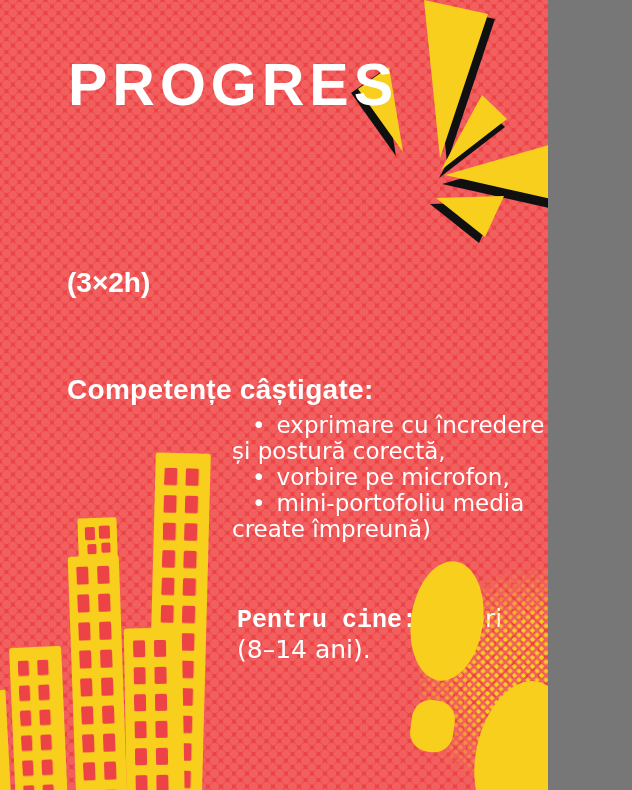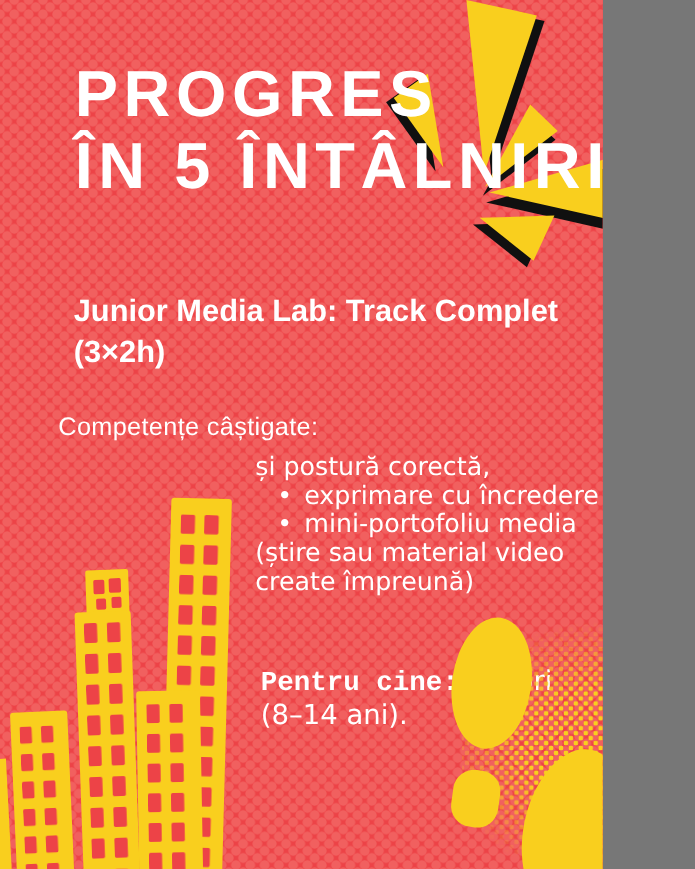--- a/index.html
+++ b/index.html
@@ -47,22 +47,22 @@
   .title{
     position:absolute;left:68px;top:52px;
     font-weight:700;font-size:59px;line-height:66px;letter-spacing:5px;
     white-space:nowrap;
   }
   .subtitle{
     position:absolute;left:67px;top:264px;
     font-weight:700;font-size:28px;line-height:37px;white-space:nowrap;
   }
   .section-heading{
-    position:absolute;left:53px;top:374px;
-    font-weight:400;font-size:23px;white-space:nowrap;letter-spacing:.3px;
+    position:absolute;left:67px;top:374px;
+    font-weight:700;font-size:28px;white-space:nowrap;letter-spacing:.3px;
   }
   .bullets{
     position:absolute;left:232px;top:412px;width:380px;
     font-family:"DejaVu Sans",sans-serif;
     font-size:23px;line-height:26px;
   }
   .bline{display:block;white-space:nowrap;}
   .bline.first{padding-left:20px;}
   .marker{display:inline-block;margin-right:11px;}
   .audience{
@@ -90,25 +90,23 @@
       <polygon points="442,89 473,67 487,152"></polygon>
       <polygon points="508,0 572,14 524,158"></polygon>
       <polygon points="566,95 591,119 525,170"></polygon>
       <polygon points="529,175 640,143 640,200"></polygon>
       <polygon points="520,198 588,196 569,237"></polygon>
     </g>
   </svg>
 
   <div class="title">
     <div>PROGRES</div>
-    <div>ÎN 5 ÎNTÂLNIRI</div>
   </div>
 
   <div class="subtitle">
-    <div>Junior Media Lab: Track Complet</div>
     <div>(3×2h)</div>
   </div>
 
   <div class="section-heading">Competențe câștigate:</div>
 
   <svg class="buildings" viewBox="0 445 220 345" preserveAspectRatio="xMinYMin slice" aria-hidden="true">
     <defs>
       <pattern id="winD" patternUnits="userSpaceOnUse" x="161" y="468" width="21.5" height="27.5">
         <rect width="13" height="17.5" rx="1.5" class="r"></rect>
       </pattern>
@@ -146,26 +144,28 @@
     <g transform="rotate(-2.5 37 715)">
       <rect class="y" x="12" y="647" width="52" height="150" rx="3"></rect>
       <rect x="20" y="660" width="36" height="132" fill="url(#winB)"></rect>
     </g>
 
     <rect class="y" x="-6" y="690" width="14" height="105" transform="rotate(-3 0 740)"></rect>
   </svg>
 
   <div class="bullets">
     <div class="bullet-item">
+      <span class="bline first"><span class="marker">•</span><span>exprimare cu încredere</span></span>
       <span class="bline">și postură corectă,</span>
-      <span class="bline first"><span class="marker">•</span><span>exprimare cu încredere</span></span>
+    </div>
+    <div class="bullet-item">
+      <span class="bline first"><span class="marker">•</span><span>vorbire pe microfon,</span></span>
     </div>
     <div class="bullet-item">
       <span class="bline first"><span class="marker">•</span><span>mini-portofoliu media</span></span>
-      <span class="bline">(știre sau material video</span>
       <span class="bline">create împreună)</span>
     </div>
   </div>
 
   <div class="audience">
     <div>
       <span class="label">Pentru cine:</span><span class="value">juniori</span>
     </div>
     <div>(8–14 ani).</div>
   </div>

